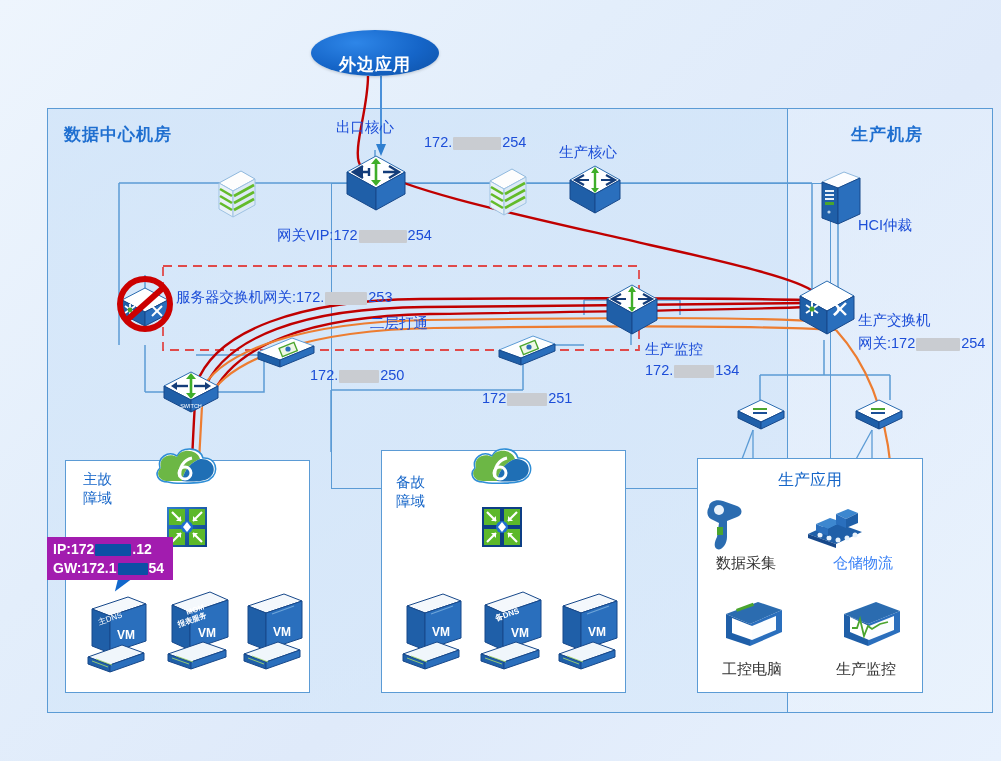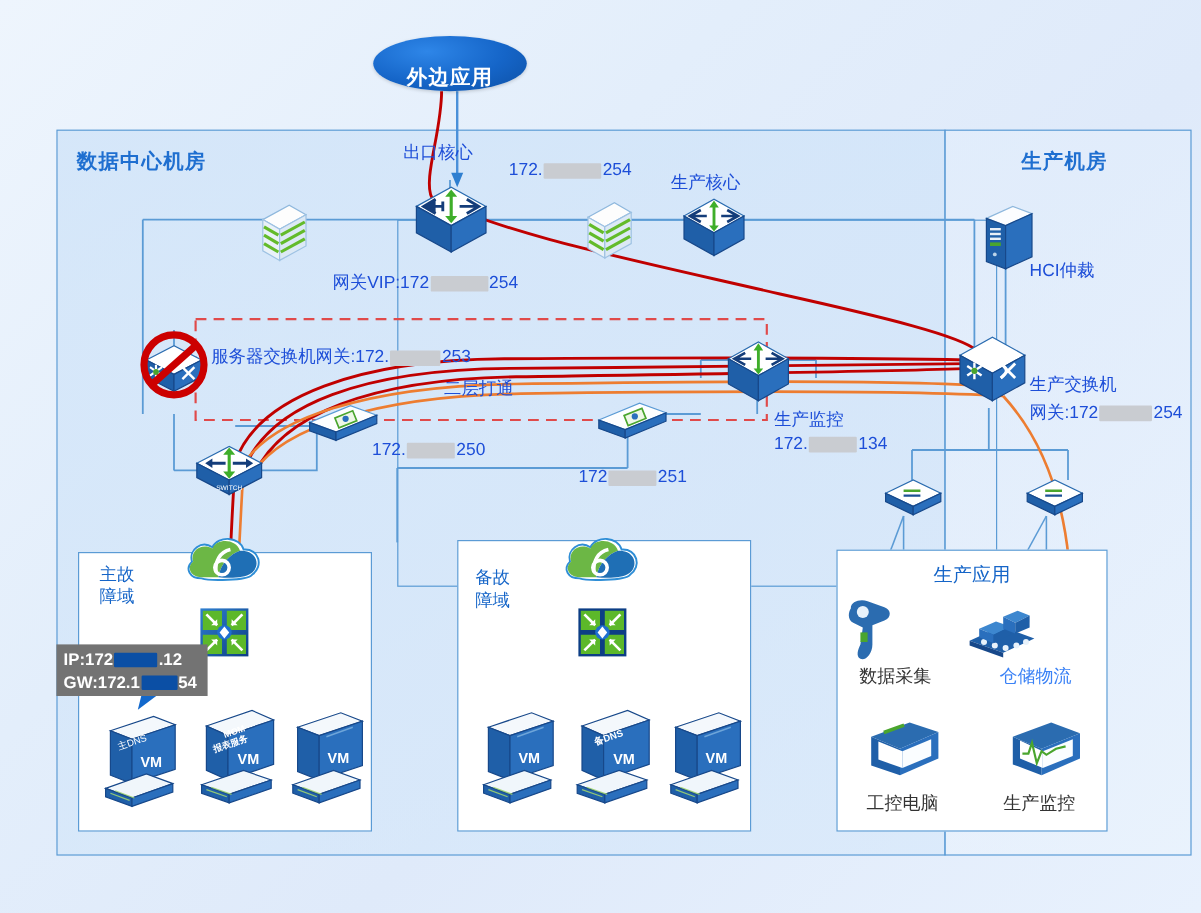--- a/index.html
+++ b/index.html
@@ -37,21 +37,21 @@
   #ext-app{
     position:absolute;left:311px;top:30px;width:128px;height:46px;border-radius:50%;
     background:radial-gradient(ellipse at 35% 28%,#2e86e8 0%,#1565c8 55%,#0d4fa3 100%);
     color:#fff;font-weight:bold;font-size:17px;display:flex;align-items:flex-end;justify-content:center;
     box-shadow:0 1px 3px rgba(0,0,0,.18);letter-spacing:1px;
   }
 
   
   #callout{
     position:absolute;left:47px;top:537px;width:126px;height:43px;
-    background:#737373;color:#fff;font-size:14px;font-weight:bold;
+    background:#a21caf;color:#fff;font-size:14px;font-weight:bold;
     display:flex;flex-direction:column;justify-content:center;padding-left:6px;box-sizing:border-box;
     line-height:19px;z-index:40;
   }
   #callout .redact{background:#0b4fa5;height:12px;}
   #callout-tail{position:absolute;left:118px;top:566px;width:0;height:0;
     border-left:18px solid #1268cc;border-top:6px solid transparent;border-bottom:22px solid transparent;
     transform:rotate(14deg);z-index:39;}
 
   svg.layer{position:absolute;left:0;top:0;width:1001px;height:761px;pointer-events:none;}
 </style>

